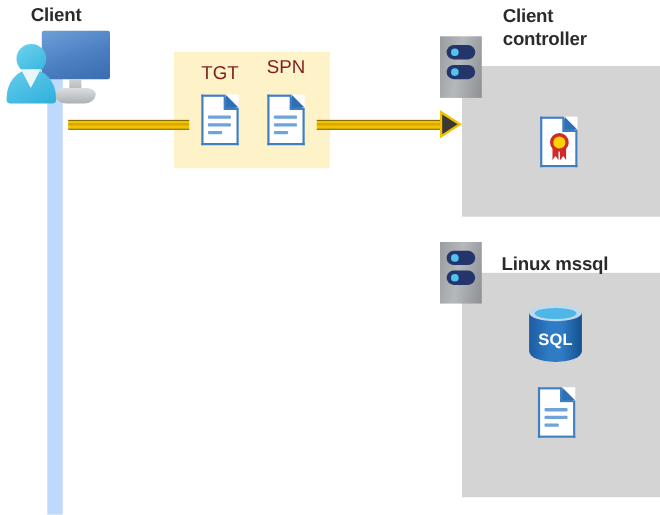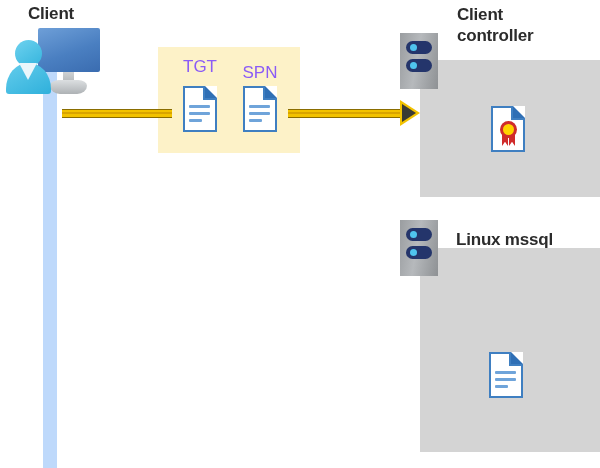--- a/index.html
+++ b/index.html
@@ -21,21 +21,21 @@
   .title-bold {
     position: absolute;
     font-weight: bold;
     color: #2b2b2b;
     font-size: 17px;
     line-height: 21px;
     letter-spacing: -0.2px;
   }
   .label-plain {
     position: absolute;
-    color: #8b5cf6;
+    color: #7f1d1d;
     font-size: 17px;
     line-height: 20px;
   }
 
   
   .lifeline {
     position: absolute;
     background: #bed9fb;
   }
 
@@ -256,21 +256,21 @@
     <div class="doc-body"></div>
     <div class="doc-top-left" style="width:22px;"></div>
     <div class="doc-right-edge" style="top:12px; bottom:0;"></div>
     <div class="doc-fold-shadow" style="width:14px; height:14px;"></div>
     <div class="doc-fold" style="width:12px; height:12px;"></div>
     <div class="doc-line" style="left:6px; top:19px; width:21px; height:3px;"></div>
     <div class="doc-line" style="left:6px; top:26px; width:21px; height:3px;"></div>
     <div class="doc-line" style="left:6px; top:33px; width:13px; height:3px;"></div>
   </div>
 
-  <div class="label-plain" style="left:236px; top:51px; width:48px; text-align:center;margin-top:12px;">SPN</div>
+  <div class="label-plain" style="left:236px; top:51px; width:48px; text-align:center;">SPN</div>
 
   <div class="doc" style="left:243px; top:86px; width:34px; height:46px;">
     <div class="doc-body"></div>
     <div class="doc-top-left" style="width:22px;"></div>
     <div class="doc-right-edge" style="top:12px; bottom:0;"></div>
     <div class="doc-fold-shadow" style="width:14px; height:14px;"></div>
     <div class="doc-fold" style="width:12px; height:12px;"></div>
     <div class="doc-line" style="left:6px; top:19px; width:21px; height:3px;"></div>
     <div class="doc-line" style="left:6px; top:26px; width:21px; height:3px;"></div>
     <div class="doc-line" style="left:6px; top:33px; width:13px; height:3px;"></div>
@@ -304,20 +304,26 @@
 
   <div class="rack" style="left:400px; top:220px; width:38px; height:56px;">
     <div class="rack-slot" style="left:6px; top:8px; width:26px; height:13px;"></div>
     <div class="rack-led" style="left:10px; top:11px; width:7px; height:7px;"></div>
     <div class="rack-slot" style="left:6px; top:26px; width:26px; height:13px;"></div>
     <div class="rack-led" style="left:10px; top:29px; width:7px; height:7px;"></div>
   </div>
 
   <div class="title-bold" style="left:456px; top:229px;">Linux mssql</div>
 
+  <div class="sql-icon" style="left:481px; top:277px; width:48px; height:52px;">
+    <div class="sql-body"></div>
+    <div class="sql-top-outer"></div>
+    <div class="sql-top-inner"></div>
+    <div class="sql-text" style="top:24px;">SQL</div>
+  </div>
 
   <div class="doc" style="left:489px; top:352px; width:34px; height:46px;">
     <div class="doc-body"></div>
     <div class="doc-top-left" style="width:22px;"></div>
     <div class="doc-right-edge" style="top:12px; bottom:0;"></div>
     <div class="doc-fold-shadow" style="width:14px; height:14px;"></div>
     <div class="doc-fold" style="width:12px; height:12px;"></div>
     <div class="doc-line" style="left:6px; top:19px; width:21px; height:3px;"></div>
     <div class="doc-line" style="left:6px; top:26px; width:21px; height:3px;"></div>
     <div class="doc-line" style="left:6px; top:33px; width:13px; height:3px;"></div>

